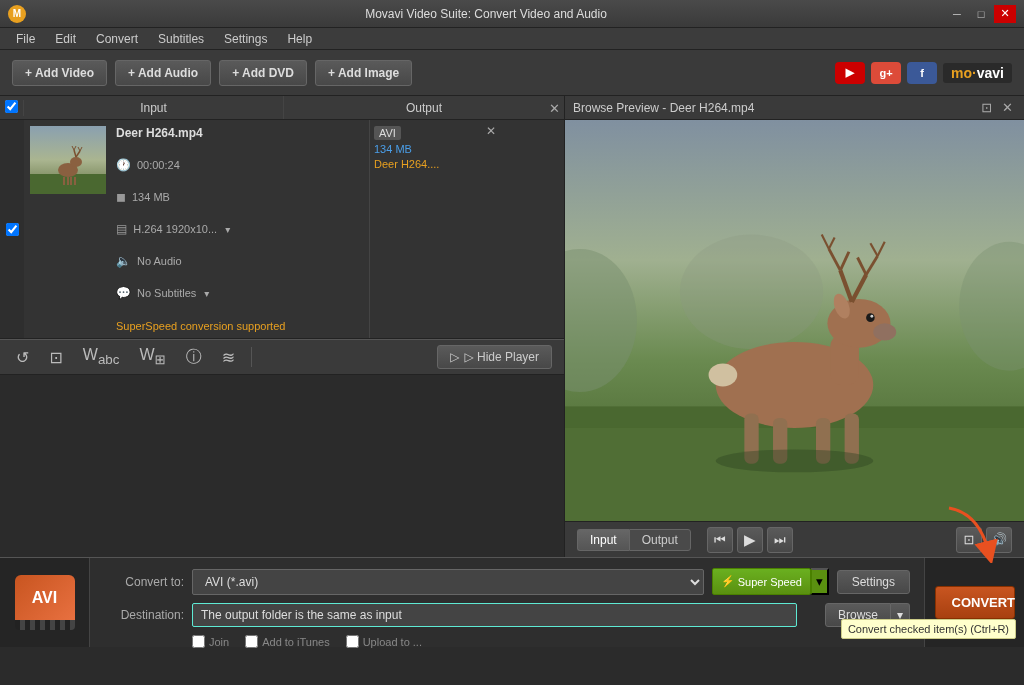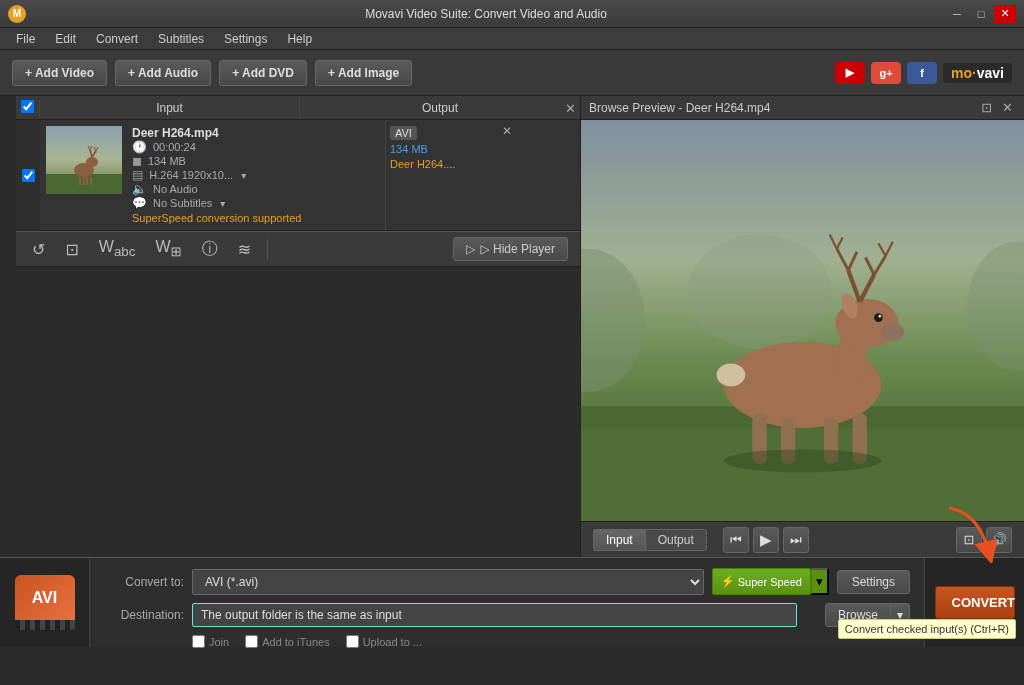--- a/index.html
+++ b/index.html
@@ -467,21 +467,21 @@
     
     input[type="checkbox"] {
       width: 13px; height: 13px; cursor: pointer;
     }
 
     .file-input-col {
       width: 258px;
       padding: 6px 6px 6px 4px;
       display: flex;
       flex-direction: column;
-      gap: 0;
+      gap: 18px;
       border-right: 1px solid #444;
     }
 
     .file-output-col {
       width: 130px;
       padding: 6px 4px;
       display: flex;
       flex-direction: column;
       gap: 3px;
       position: relative;
@@ -533,21 +533,21 @@
   <button class="toolbar-btn">+ Add Image</button>
   <div class="toolbar-spacer"></div>
   <div class="social-icons">
     <div class="social-icon yt-icon">▶</div>
     <div class="social-icon gplus-icon">g+</div>
     <div class="social-icon fb-icon">f</div>
     <div class="movavi-logo">mo·<span style="color:#fff">vavi</span></div>
   </div>
 </div>
 
-<div id="main-area" style="height: 461px; padding-left: 16px;">
+<div id="main-area" style="height: 461px;">
 
   <div id="left-panel">
 
     <div class="file-list-header">
       <div style="width:24px; border-right:1px solid #444;">
         <input type="checkbox" checked="" style="margin: 0px 5px;">
       </div>
       <div class="header-input">Input</div>
       <div class="header-output">
         <span>Output</span>
@@ -794,15 +794,15 @@
       <svg width="60" height="60" viewBox="0 0 60 60">
         <defs>
           <marker id="arrowhead" markerWidth="8" markerHeight="8" refX="4" refY="4" orient="auto">
             <path d="M0,0 L8,4 L0,8 Z" fill="#e85020"></path>
           </marker>
         </defs>
         <path d="M10,5 Q40,10 50,50" stroke="#e85020" stroke-width="3" fill="none" marker-end="url(#arrowhead)"></path>
       </svg>
     </div>
     <button class="convert-btn">CONVERT</button>
-    <div class="convert-tooltip">Convert checked input(s) (Ctrl+R)</div>
+    <div class="convert-tooltip">Convert checked item(s) (Ctrl+R)</div>
   </div>
 </div>
 
 </body></html>

